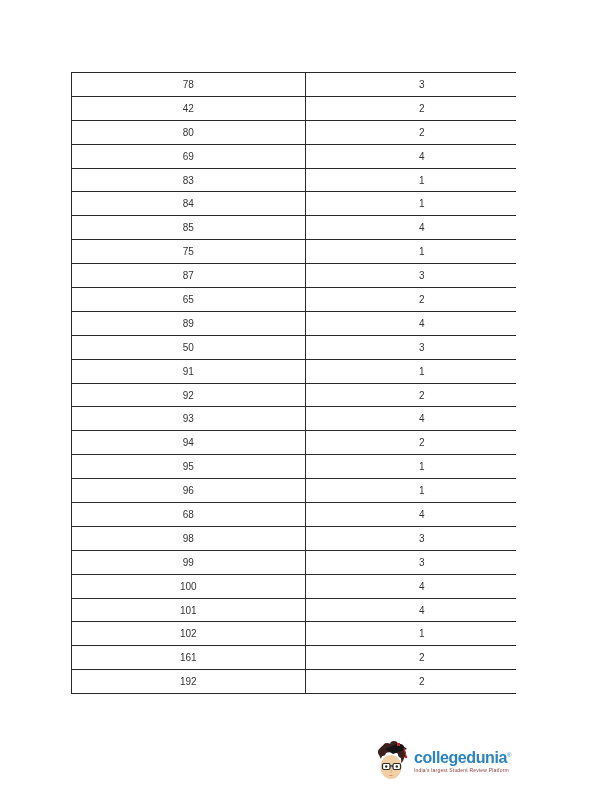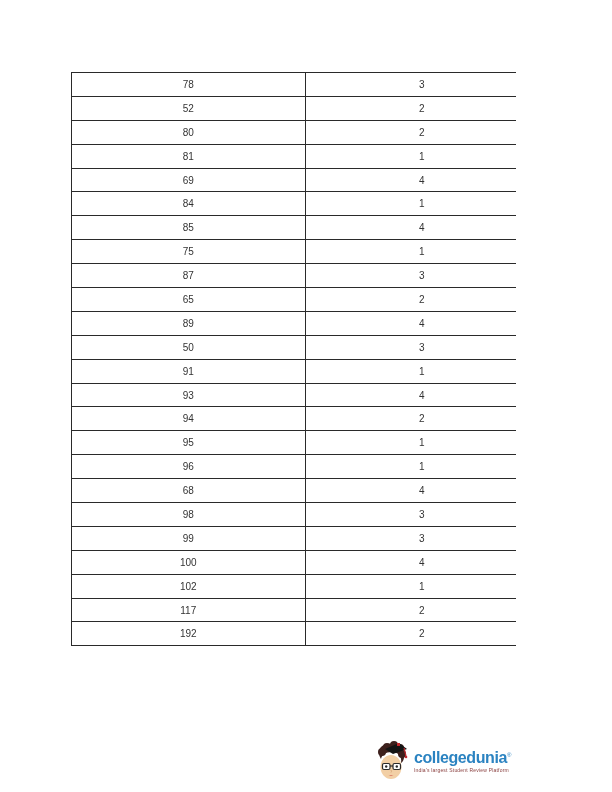--- a/index.html
+++ b/index.html
@@ -59,36 +59,36 @@
 
 <div class="page">
 
   <table class="answer-table">
     <tbody>
         <tr>
           <td>78</td>
           <td>3</td>
         </tr>
         <tr>
-          <td>52</td>
+          <td>42</td>
           <td>2</td>
         </tr>
         <tr>
           <td>80</td>
           <td>2</td>
         </tr>
         <tr>
-          <td>81</td>
-          <td>1</td>
-        </tr>
-        <tr>
           <td>69</td>
           <td>4</td>
         </tr>
         <tr>
+          <td>83</td>
+          <td>1</td>
+        </tr>
+        <tr>
           <td>84</td>
           <td>1</td>
         </tr>
         <tr>
           <td>85</td>
           <td>4</td>
         </tr>
         <tr>
           <td>75</td>
           <td>1</td>
@@ -107,20 +107,24 @@
         </tr>
         <tr>
           <td>50</td>
           <td>3</td>
         </tr>
         <tr>
           <td>91</td>
           <td>1</td>
         </tr>
         <tr>
+          <td>92</td>
+          <td>2</td>
+        </tr>
+        <tr>
           <td>93</td>
           <td>4</td>
         </tr>
         <tr>
           <td>94</td>
           <td>2</td>
         </tr>
         <tr>
           <td>95</td>
           <td>1</td>
@@ -139,25 +143,29 @@
         </tr>
         <tr>
           <td>99</td>
           <td>3</td>
         </tr>
         <tr>
           <td>100</td>
           <td>4</td>
         </tr>
         <tr>
+          <td>101</td>
+          <td>4</td>
+        </tr>
+        <tr>
           <td>102</td>
           <td>1</td>
         </tr>
         <tr>
-          <td>117</td>
+          <td>161</td>
           <td>2</td>
         </tr>
         <tr>
           <td>192</td>
           <td>2</td>
         </tr>
       </tbody>
   </table>
 
   <div class="logo">

